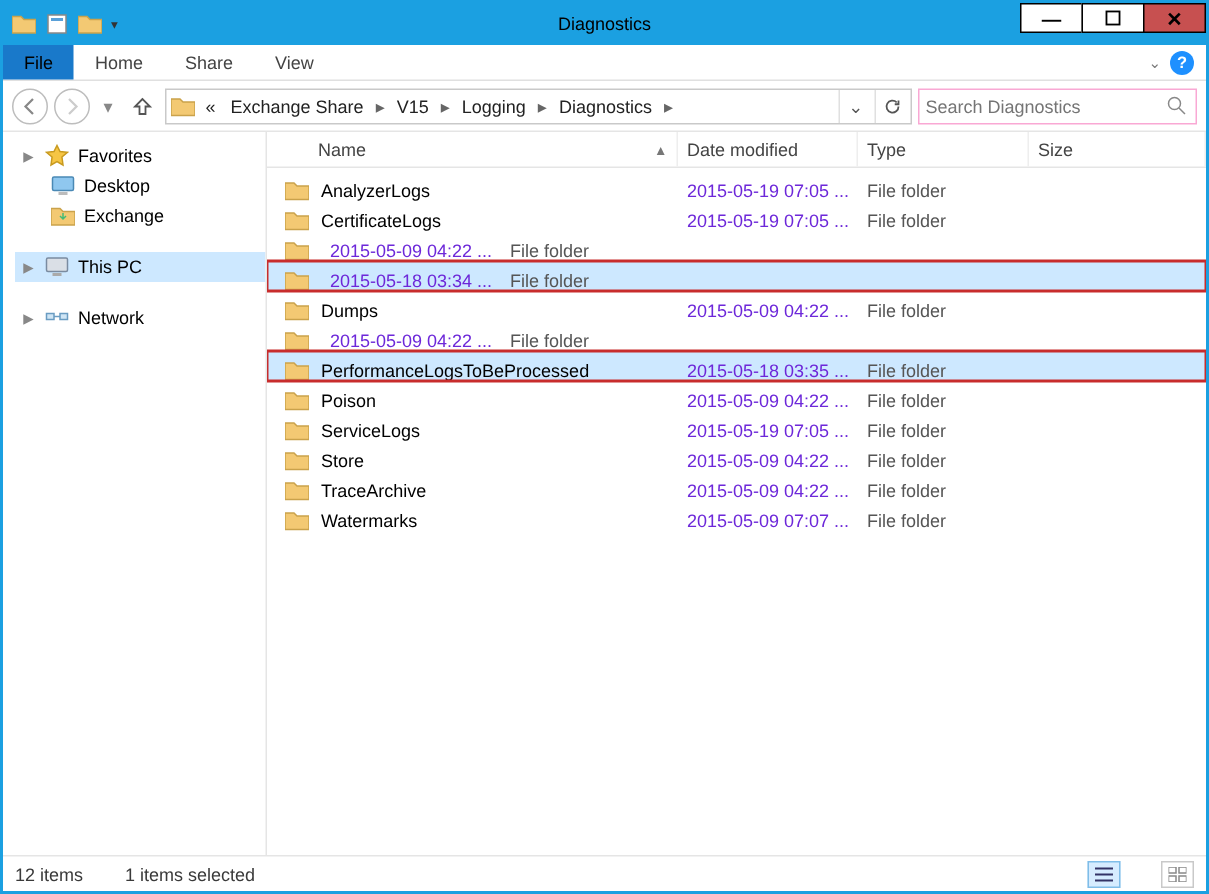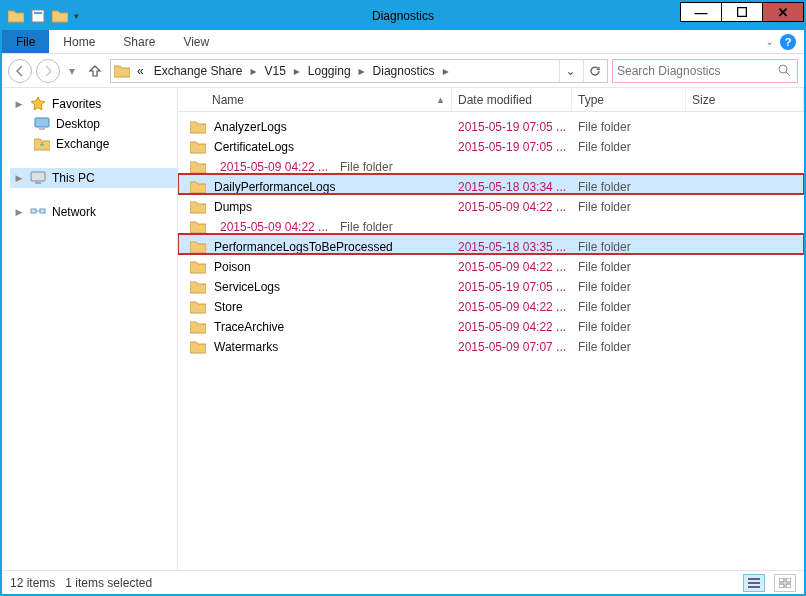--- a/index.html
+++ b/index.html
@@ -57,28 +57,28 @@
   .col-date { width: 120px; }
   .col-type { width: 114px; }
   .col-size { flex: 1; }
   .col-head { border-right: 1px solid #eee; height: 100%; display:flex; align-items:center; padding:0 6px;}
   .sortglyph { font-size:9px; color:#777; margin-left:auto;}
 
   .rows { flex:1; overflow:auto; padding-top:2px; }
   .row { height:20px; display:flex; align-items:flex-end; padding-left:12px; }
   .row .ficon { width:16px; margin-right: 8px; display:flex; align-items:center; }
   .row .r-name { width:238px; overflow:hidden; text-overflow:ellipsis; white-space:nowrap; }
-  .row .r-date { width:120px; color:#be185d; padding-left:6px;}
+  .row .r-date { width:120px; color:#6d28d9; padding-left:6px;}
   .row .r-type { width:114px; color:#555; padding-left:6px;}
   .row .r-size { flex:1;}
   .row.selected { background:#cde8ff; }
   .row.highlight { outline: 2px solid #c82c2c; outline-offset: -1px; }
 
   
-  .status { height:24px; border-top:1px solid #e5e5e5; display:flex; align-items:center; padding:0 8px; gap:10px; color:#3a3a3a;}
+  .status { height:24px; border-top:1px solid #e5e5e5; display:flex; align-items:center; padding:0 8px; gap:28px; color:#3a3a3a;}
   .status .spacer { flex:1; }
   .viewbtn { width:22px; height:18px; border:1px solid #c9c9c9; display:flex; align-items:center; justify-content:center; margin-left:-1px;}
   .viewbtn.active { background:#d6ecff; border-color:#7fbde8;}
 
   
   .fsvg { width:16px; height:14px; }
 </style>
 </head>
 <body>
 
@@ -287,21 +287,20 @@
             <span class="r-date">2015-05-09 04:22 ...</span>
             <span class="r-type">File folder</span>
             <span class="r-size"></span>
           </div>
           <div class="row selected highlight">
             <span class="ficon">
               <svg class="fsvg" viewBox="0 0 16 14">
                 <path d="M0 2h6l2 2h8v9H0z" fill="#f3c973" stroke="#caa24b"></path>
               </svg>
             </span>
-            <span class="r-name">DailyPerformanceLogs</span>
             <span class="r-date">2015-05-18 03:34 ...</span>
             <span class="r-type">File folder</span>
             <span class="r-size"></span>
           </div>
           <div class="row">
             <span class="ficon">
               <svg class="fsvg" viewBox="0 0 16 14">
                 <path d="M0 2h6l2 2h8v9H0z" fill="#f3c973" stroke="#caa24b"></path>
               </svg>
             </span>

